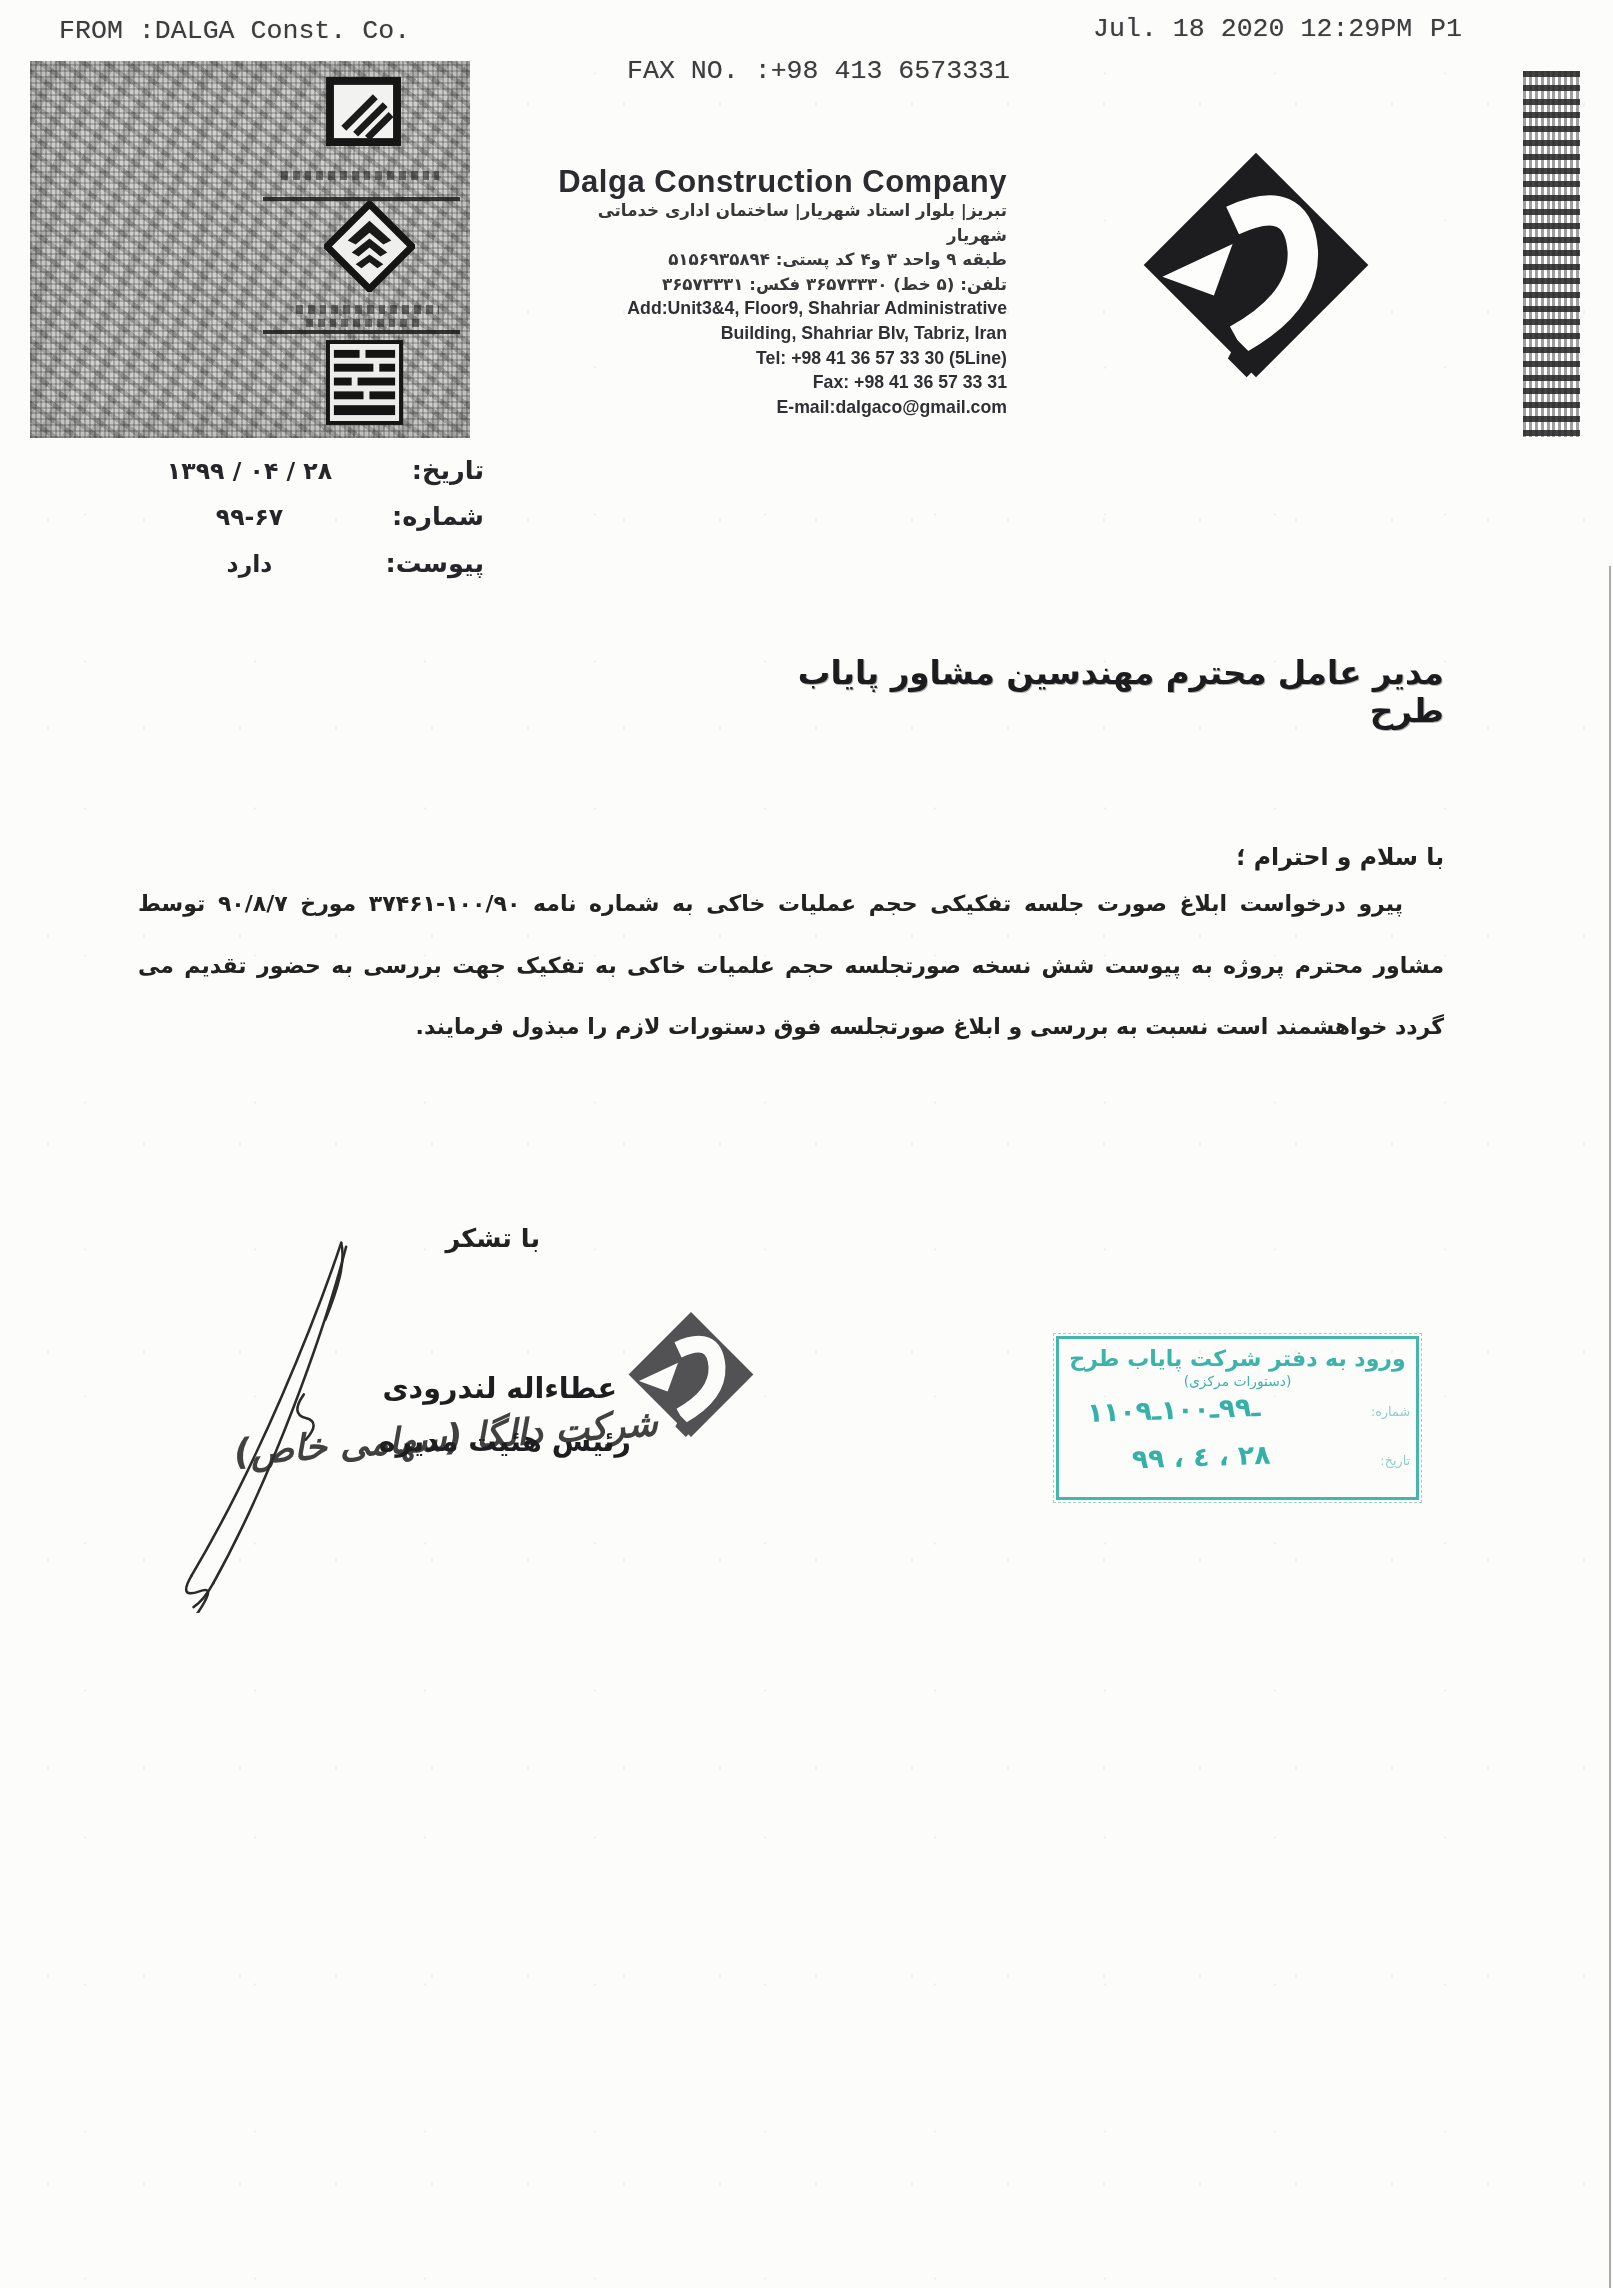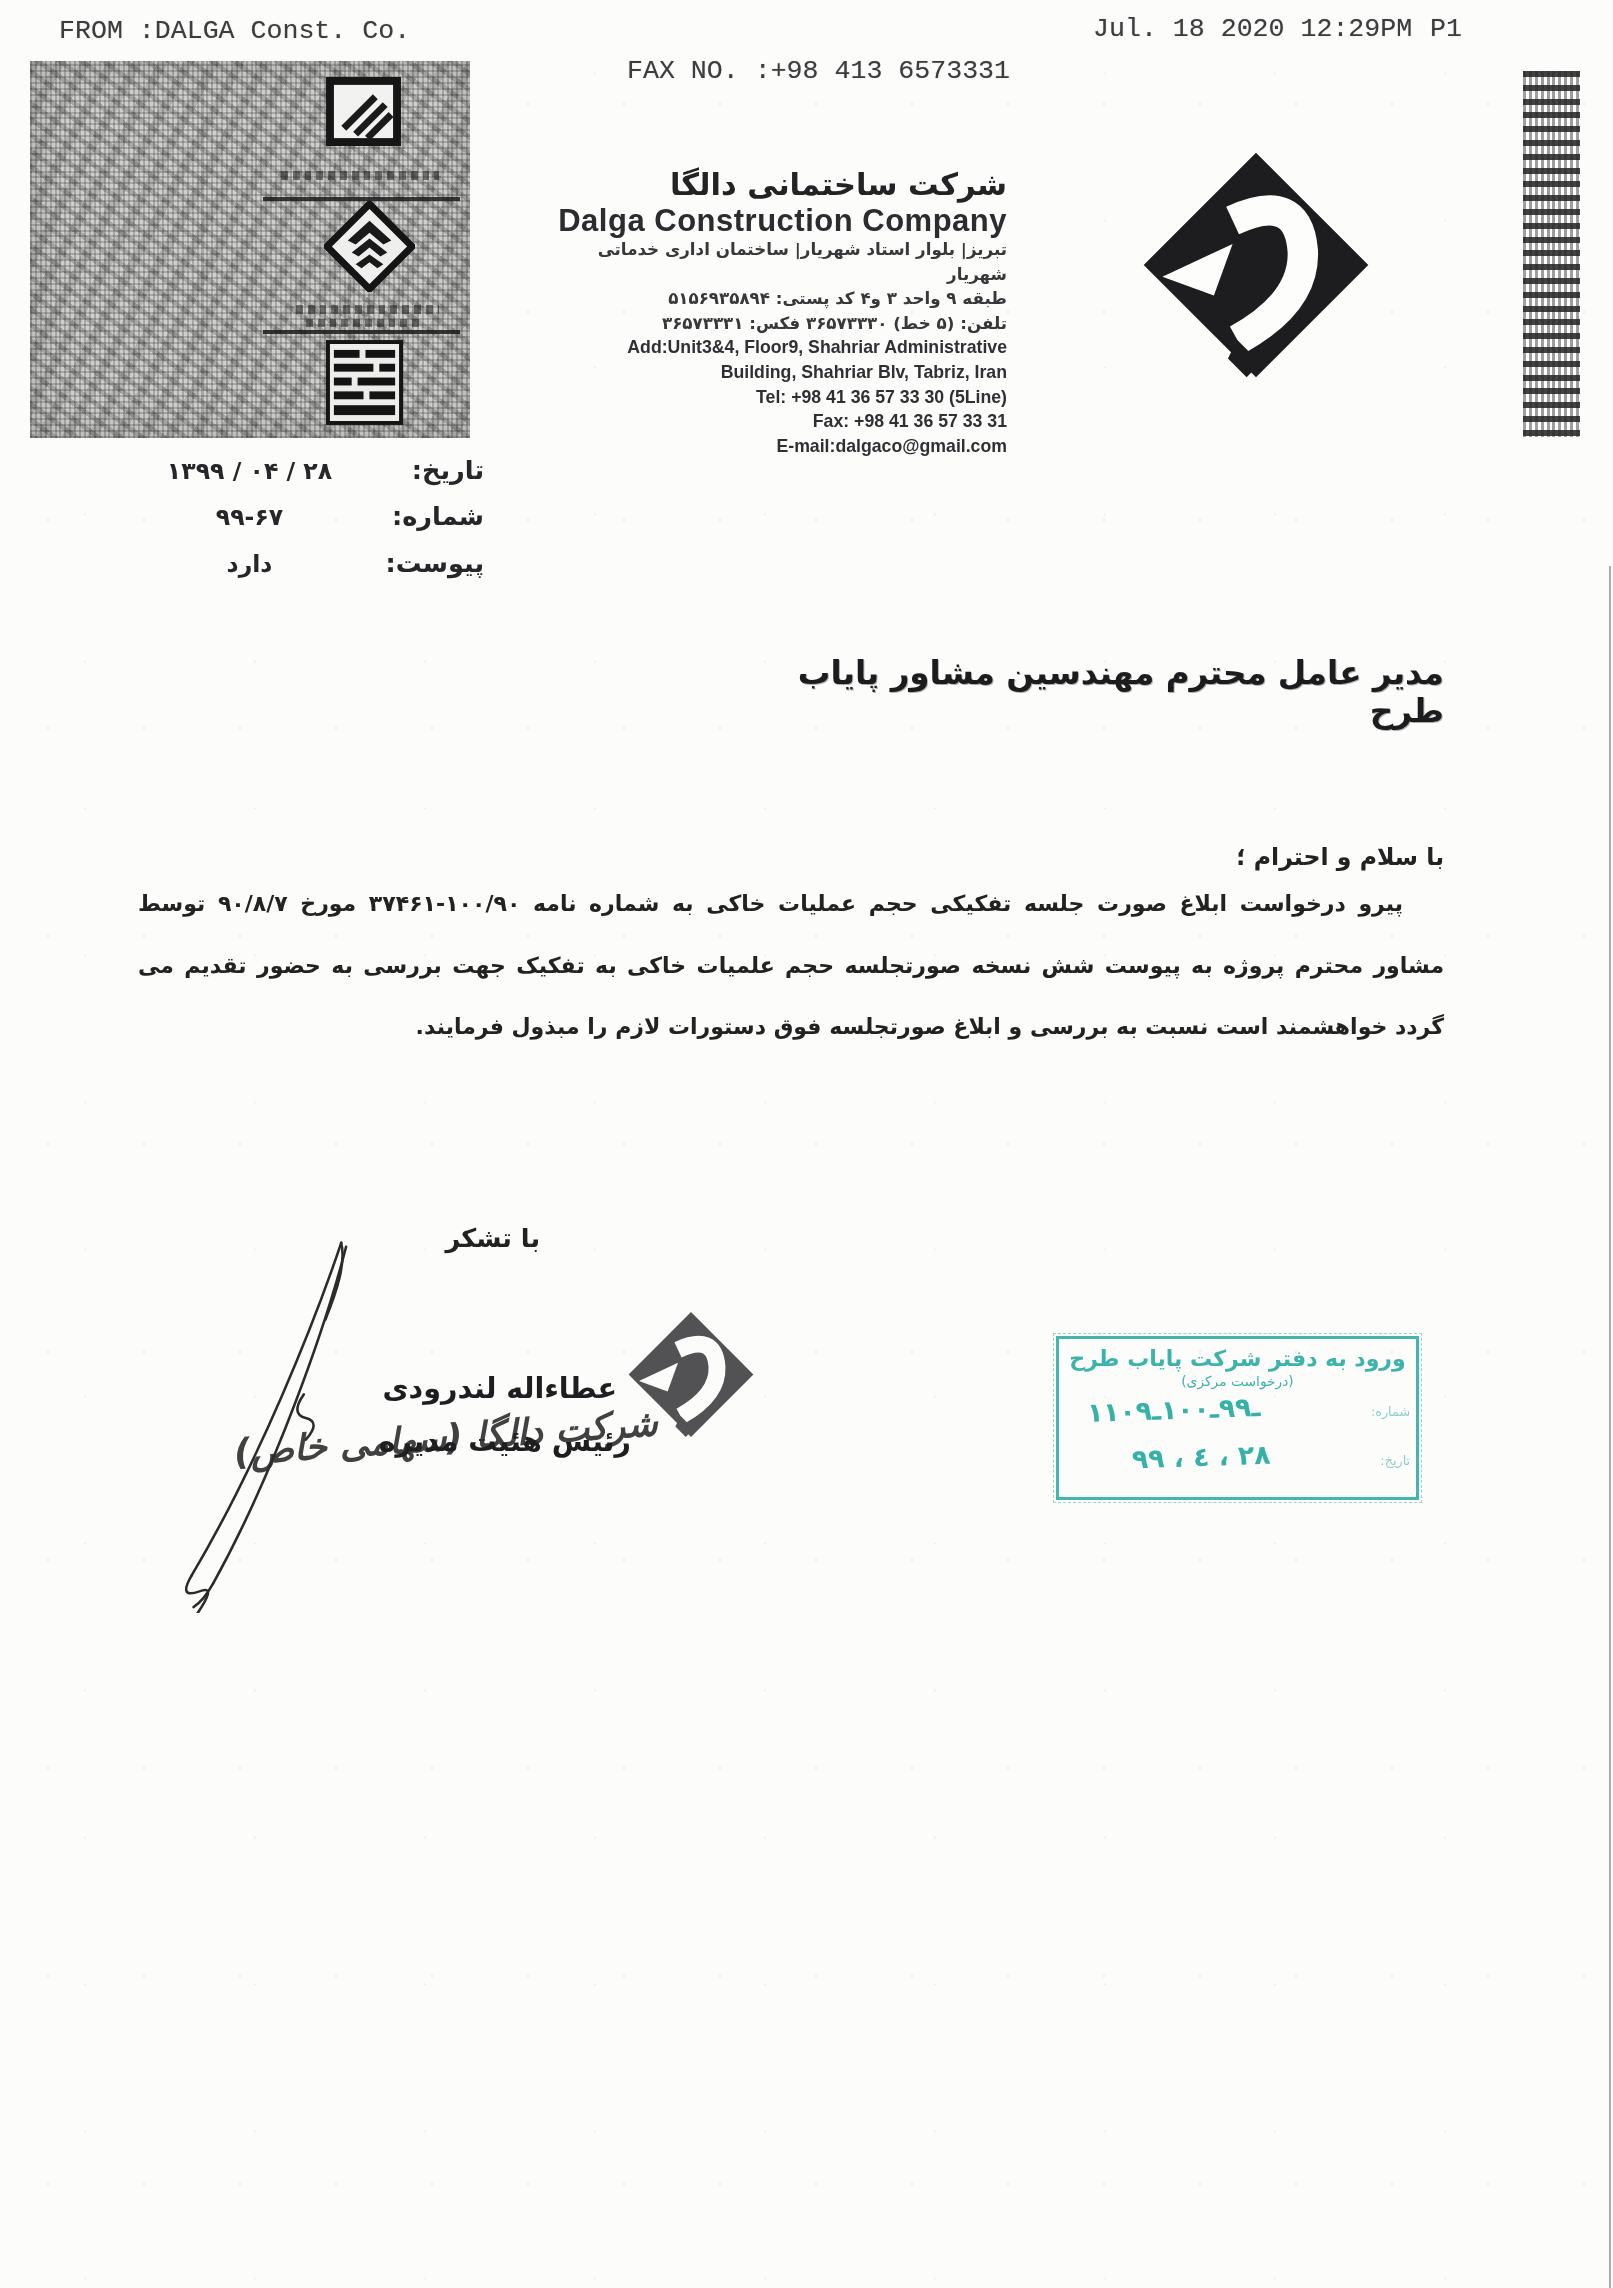--- a/index.html
+++ b/index.html
@@ -130,21 +130,20 @@
         <rect x="8" y="52" width="30" height="8"></rect>
           <rect x="44" y="52" width="26" height="8"></rect>
         <rect x="8" y="66" width="62" height="10"></rect>
       </g>
     </svg>
   </div>
 
   <div class="abs noise-column"></div>
 
   <div class="abs letterhead">
-    <div class="co-fa">شرکت ساختمانی دالگا</div>
     <div class="co-en">Dalga Construction Company</div>
     <div class="addr-fa">تبریز| بلوار استاد شهریار| ساختمان اداری خدماتی شهریار</div>
     <div class="addr-fa">طبقه ۹ واحد ۳ و۴    کد پستی: ۵۱۵۶۹۳۵۸۹۴</div>
     <div class="addr-fa">تلفن: (۵ خط) ۳۶۵۷۳۳۳۰   فکس: ۳۶۵۷۳۳۳۱</div>
     <div class="addr-en">Add:Unit3&amp;4, Floor9, Shahriar Administrative</div>
     <div class="addr-en">Building, Shahriar Blv, Tabriz, Iran</div>
     <div class="addr-en">Tel: +98 41 36 57 33 30 (5Line)</div>
     <div class="addr-en">Fax: +98 41 36 57 33 31</div>
     <div class="addr-en">E-mail:dalgaco@gmail.com</div>
   </div>
@@ -190,21 +189,21 @@
     <path d="M10 55 L40 41 L32 63 Z" fill="#fdfdfc"></path>
     <polygon points="42,82 52,92 46,98 38,90" fill="#3b3b3e"></polygon>
   </svg>
   <div class="abs stamp-script">شرکت دالگا (سهامی خاص)</div>
 
   <div class="abs signer-name">عطاءاله لندرودی</div>
   <div class="abs signer-title">رئیس هئیت مدیره</div>
 
   <div class="abs receipt">
     <div class="r1">ورود به دفتر شرکت پایاب طرح</div>
-    <div class="r2">(درخواست مرکزی)</div>
+    <div class="r2">(دستورات مرکزی)</div>
     <div class="lab" style="top:65px;">شماره:</div>
     <div class="lab" style="top:114px;" data_bind="">تاریخ:</div>
     <div class="hand" style="left:27.6px;top:55px;">۱ـ۹۹ـ۱۰۰ـ۱۰۹</div>
     <div class="hand" style="left:73px;top:102px;">۹۹ ، ٤ ، ۲۸</div>
   </div>
 
   <div class="abs edge-line"></div>
 
 </div>
 

